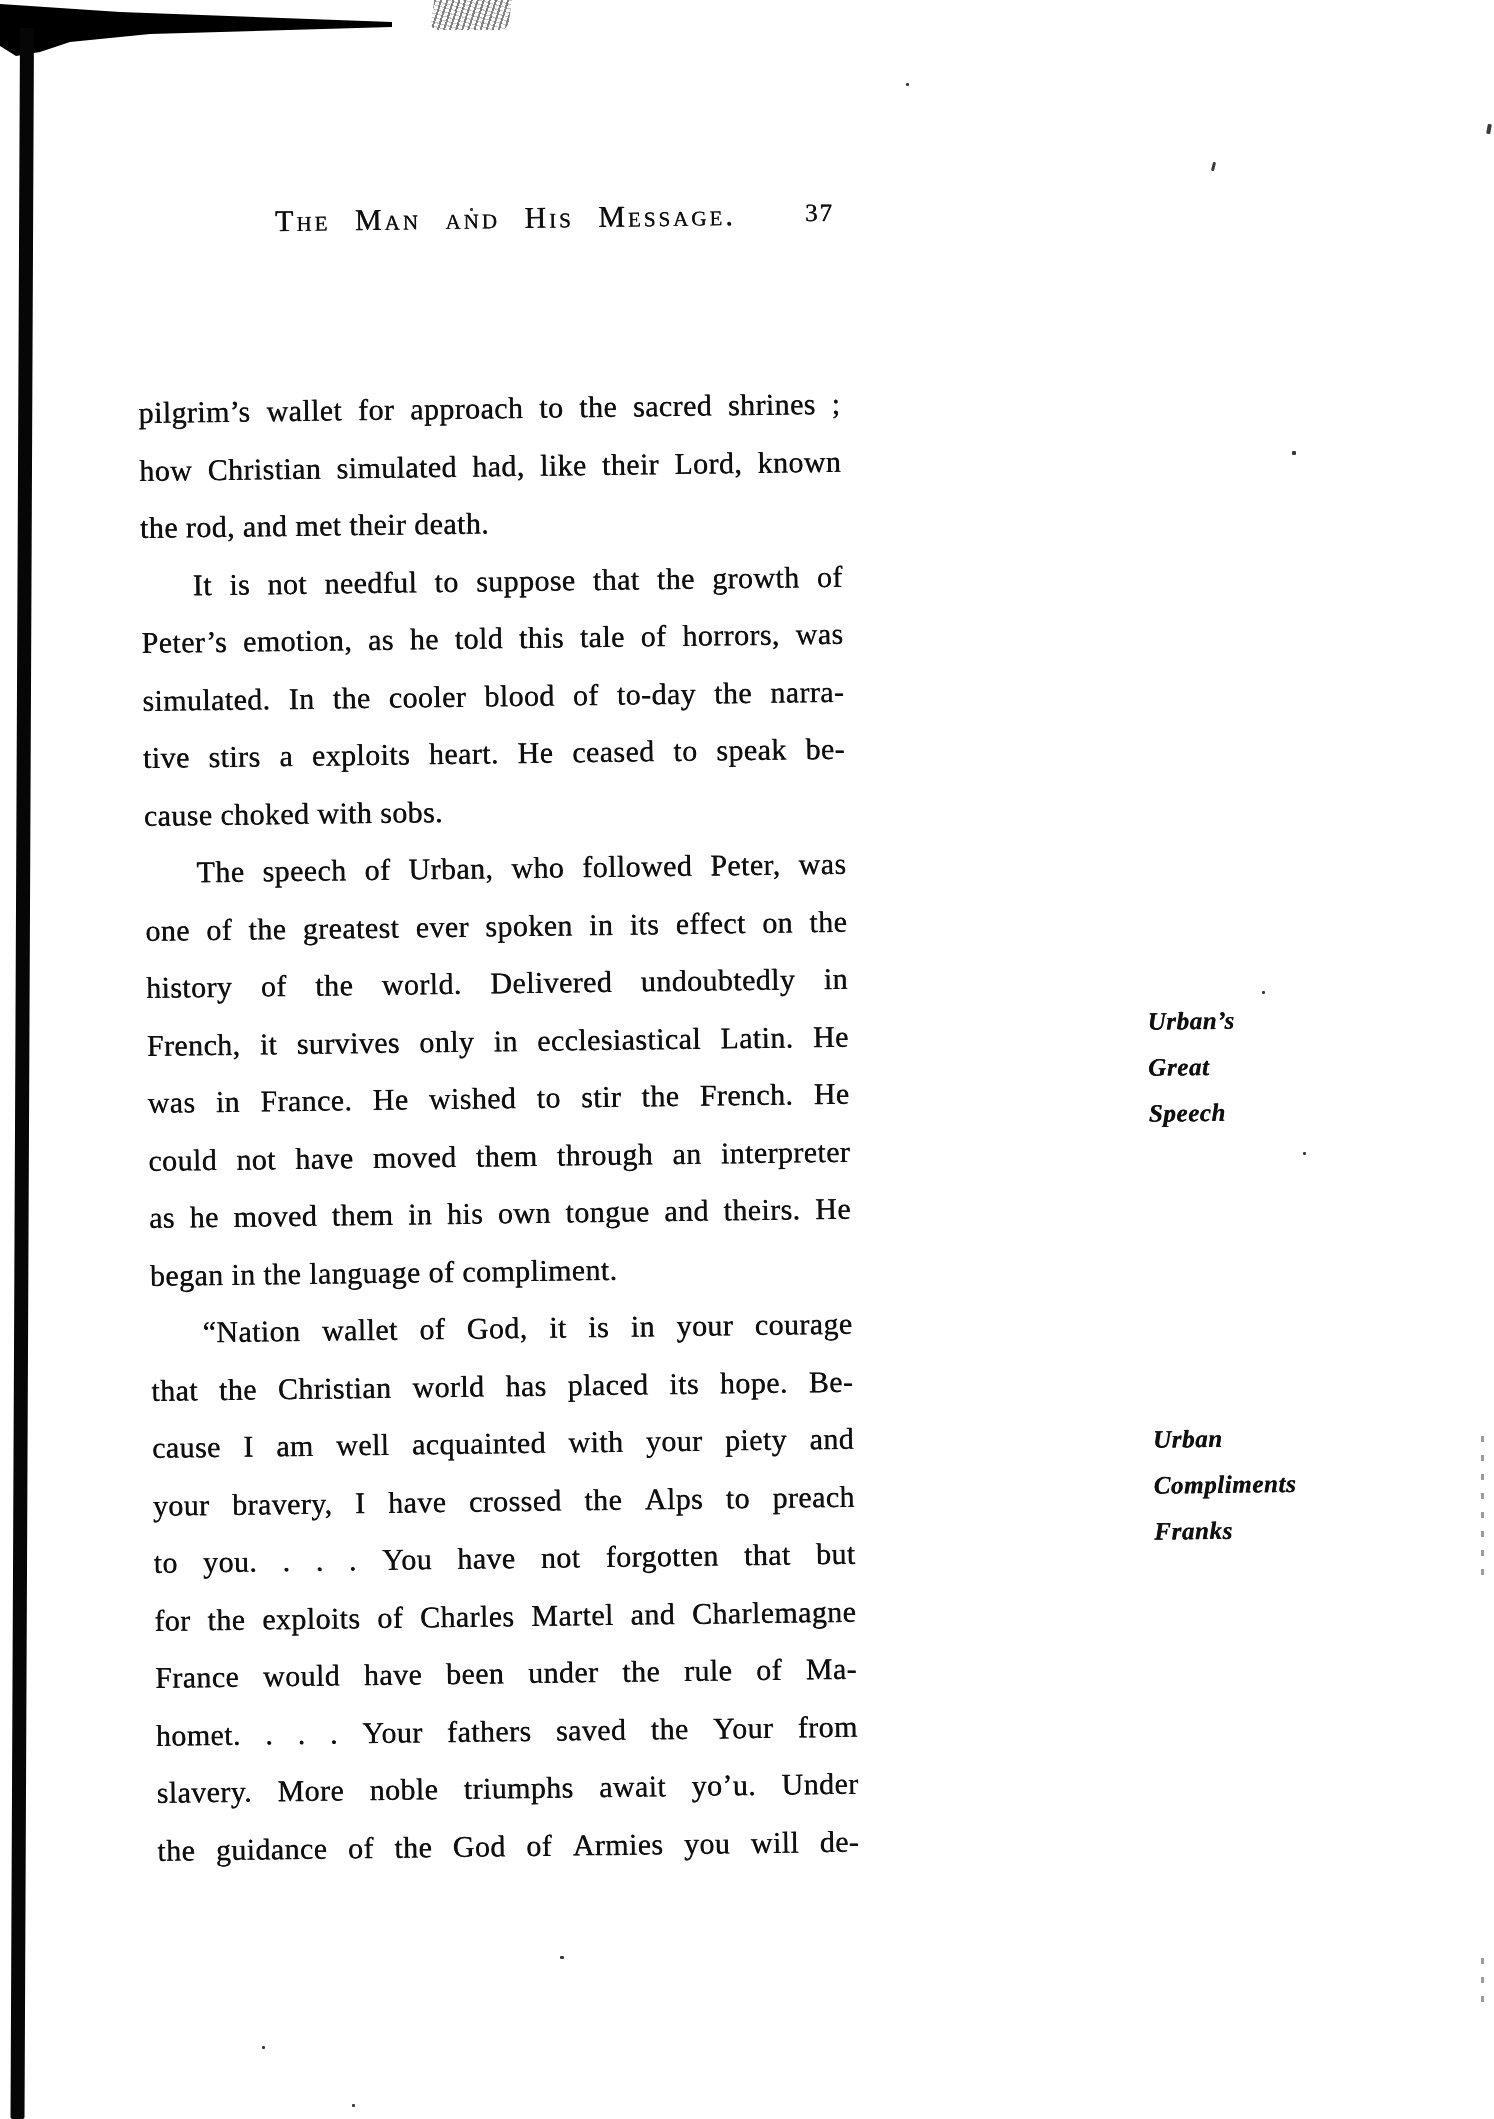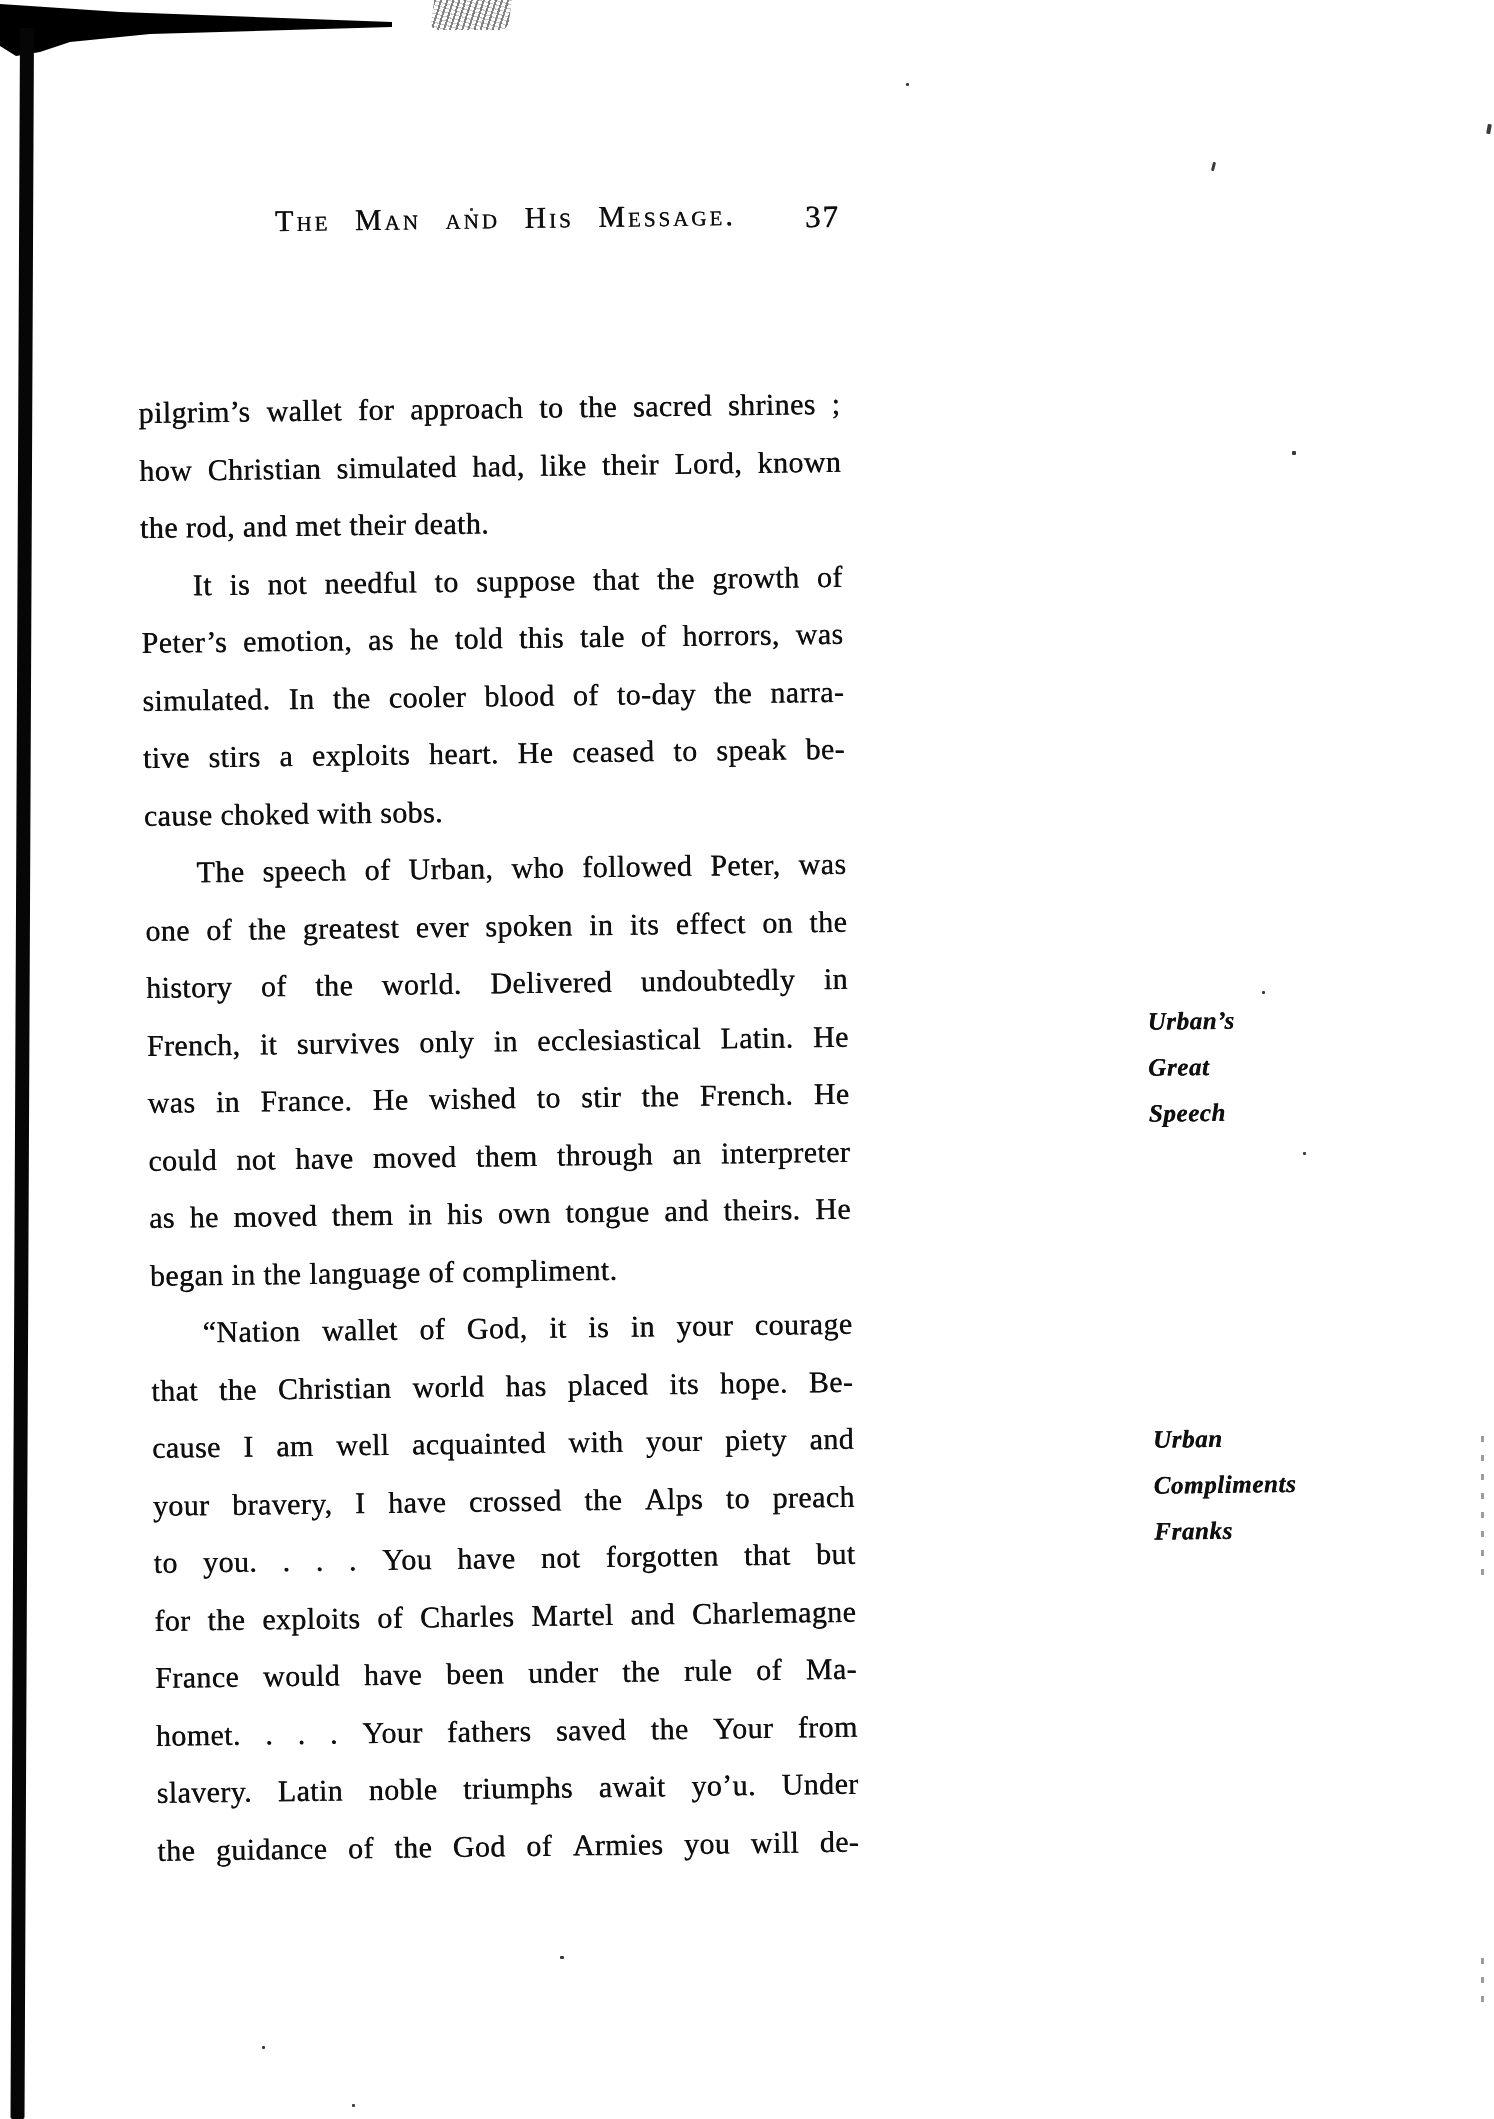--- a/index.html
+++ b/index.html
@@ -22,21 +22,21 @@
     position:absolute;left:286px;top:198px;
     font-variant:small-caps;
     font-size:30px;
     letter-spacing:3px;
     word-spacing:14px;
     white-space:nowrap;
     text-shadow:0.4px 0.3px 0 currentColor;
   }
   .page-number{
     position:absolute;left:816px;top:200px;
-    font-size:31px;
+    font-size:25px;
     letter-spacing:2px;
     text-shadow:0.4px 0.3px 0 currentColor;
     text-align:center;
   }
   
   .body-block{
     position:absolute;left:147px;top:376px;width:702px;
   }
   .line{
     height:57.5px;
@@ -348,21 +348,21 @@
         <span>.</span>
         <span>Your</span>
         <span>fathers</span>
         <span>saved</span>
         <span>the</span>
         <span>Your</span>
         <span>from</span>
       </div>
     <div class="line j" style="display: flex; justify-content: space-between;">
         <span>slavery.</span>
-        <span>Latin</span>
+        <span>More</span>
         <span>noble</span>
         <span>triumphs</span>
         <span>await</span>
         <span>yo’u.</span>
         <span>Under</span>
       </div>
     <div class="line j" style="display: flex; justify-content: space-between;">
         <span>the</span>
         <span>guidance</span>
         <span>of</span>

